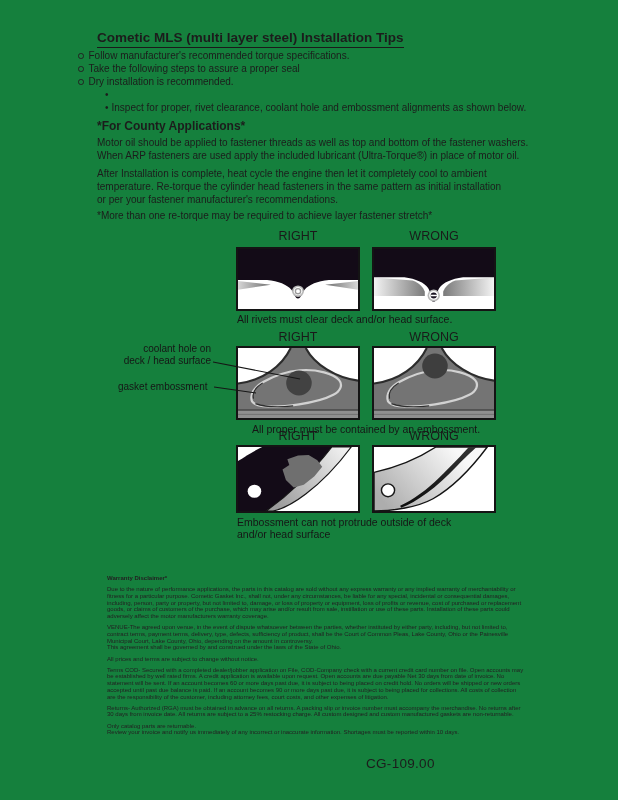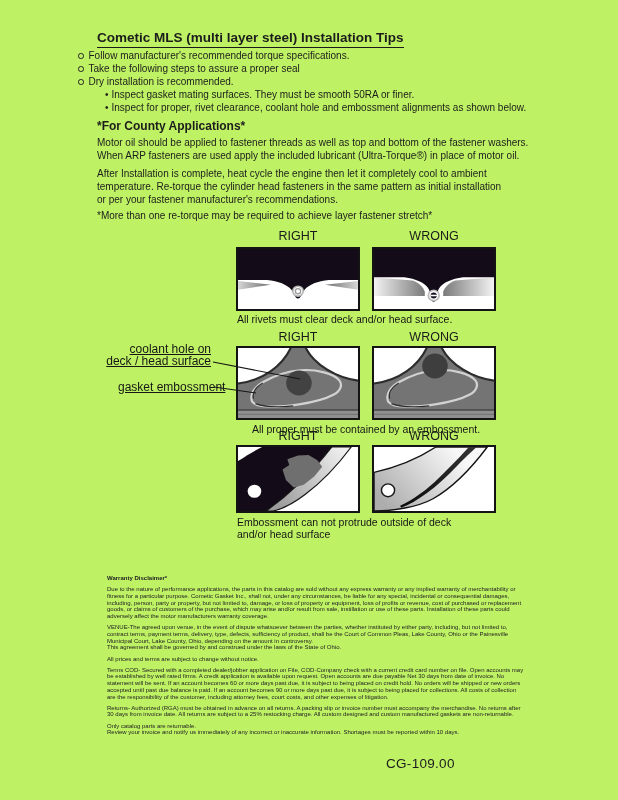--- a/index.html
+++ b/index.html
@@ -1,17 +1,17 @@
 <!DOCTYPE html>
 <html><head>
 <meta charset="utf-8">
 <style>
   html,body{margin:0;padding:0;background:#ffffff;}
   .page{
-    position:relative;width:618px;height:800px;background:#bef264;overflow:hidden;
+    position:relative;width:618px;height:800px;background:#15803d;overflow:hidden;
     font-family:"Liberation Sans","DejaVu Sans",sans-serif;color:#1c1c1c;
   }
   .abs{position:absolute;}
   .preline{white-space:pre-line;}
   
   .doc-title{
     left:97px;top:30px;font-size:13.5px;font-weight:bold;
     border-bottom:1.6px solid #1a1a1a;padding-bottom:2px;display:inline-block;
   }
   
@@ -27,26 +27,26 @@
   .diesel-head{left:97px;top:119px;font-size:12px;font-weight:bold;}
   .body-par{left:97px;font-size:10px;line-height:13px;width:470px;}
   
   .rw-label{font-size:12.5px;text-align:center;width:124px;color:#1a1a1a;}
   .dbox{
     width:124px;height:auto;border:2px solid #141414;box-sizing:border-box;
     background:#fff;
   }
   .dbox svg{display:block;}
   .caption{font-size:10.5px;line-height:12px;color:#161616;}
-  .annot{font-size:12px;line-height:12px;color:#161616;text-decoration:underline;}
+  .annot{font-size:10px;line-height:12px;color:#161616;}
   
   .legal{left:107px;top:575px;width:420px;font-size:6px;line-height:6.7px;color:#222;}
   .legal p{margin:0 0 4.5px 0;}
   .legal .lg-head{font-weight:bold;margin-bottom:4.5px;}
-  .pagenum{left:386px;top:756px;font-size:13.5px;color:#1c1c1c;letter-spacing:.3px;}
+  .pagenum{left:366px;top:756px;font-size:13.5px;color:#1c1c1c;letter-spacing:.3px;}
   .leader{pointer-events:none;}
 </style>
 </head>
 <body>
 
 <div class="page">
 
   <div class="abs doc-title">Cometic MLS (multi layer steel) Installation Tips</div>
 
   <div class="abs bullets">
@@ -57,21 +57,20 @@
     <div class="bullet-row">
       <span class="obullet"></span>
       <span>Take the following steps to assure a proper seal</span>
     </div>
     <div class="bullet-row">
       <span class="obullet"></span>
       <span>Dry installation is recommended.</span>
     </div>
     <div class="sub-row">
       <span class="fbullet">•</span>
-      <span>Inspect gasket mating surfaces.  They must be smooth 50RA or finer.</span>
     </div>
     <div class="sub-row">
       <span class="fbullet">•</span>
       <span>Inspect for proper, rivet clearance, coolant hole and embossment alignments as shown below.</span>
     </div>
   </div>
 
   <div class="abs diesel-head">*For County Applications*</div>
   <div class="abs body-par preline" style="top:136px;">Motor oil should be applied to fastener threads as well as top and bottom of the fastener washers.
 When ARP fasteners are used apply the included lubricant (Ultra-Torque®) in place of motor oil.</div>

